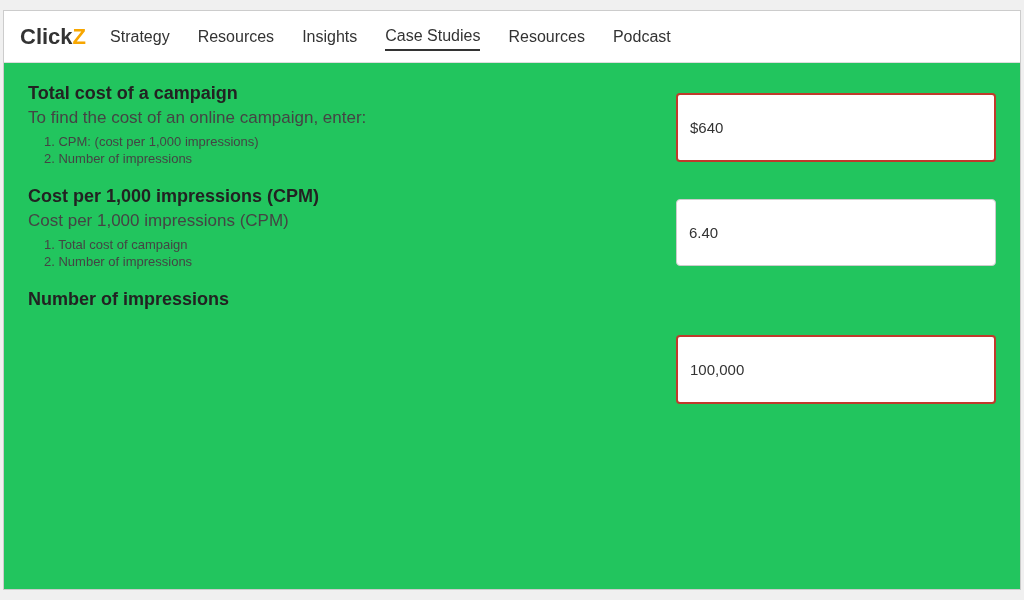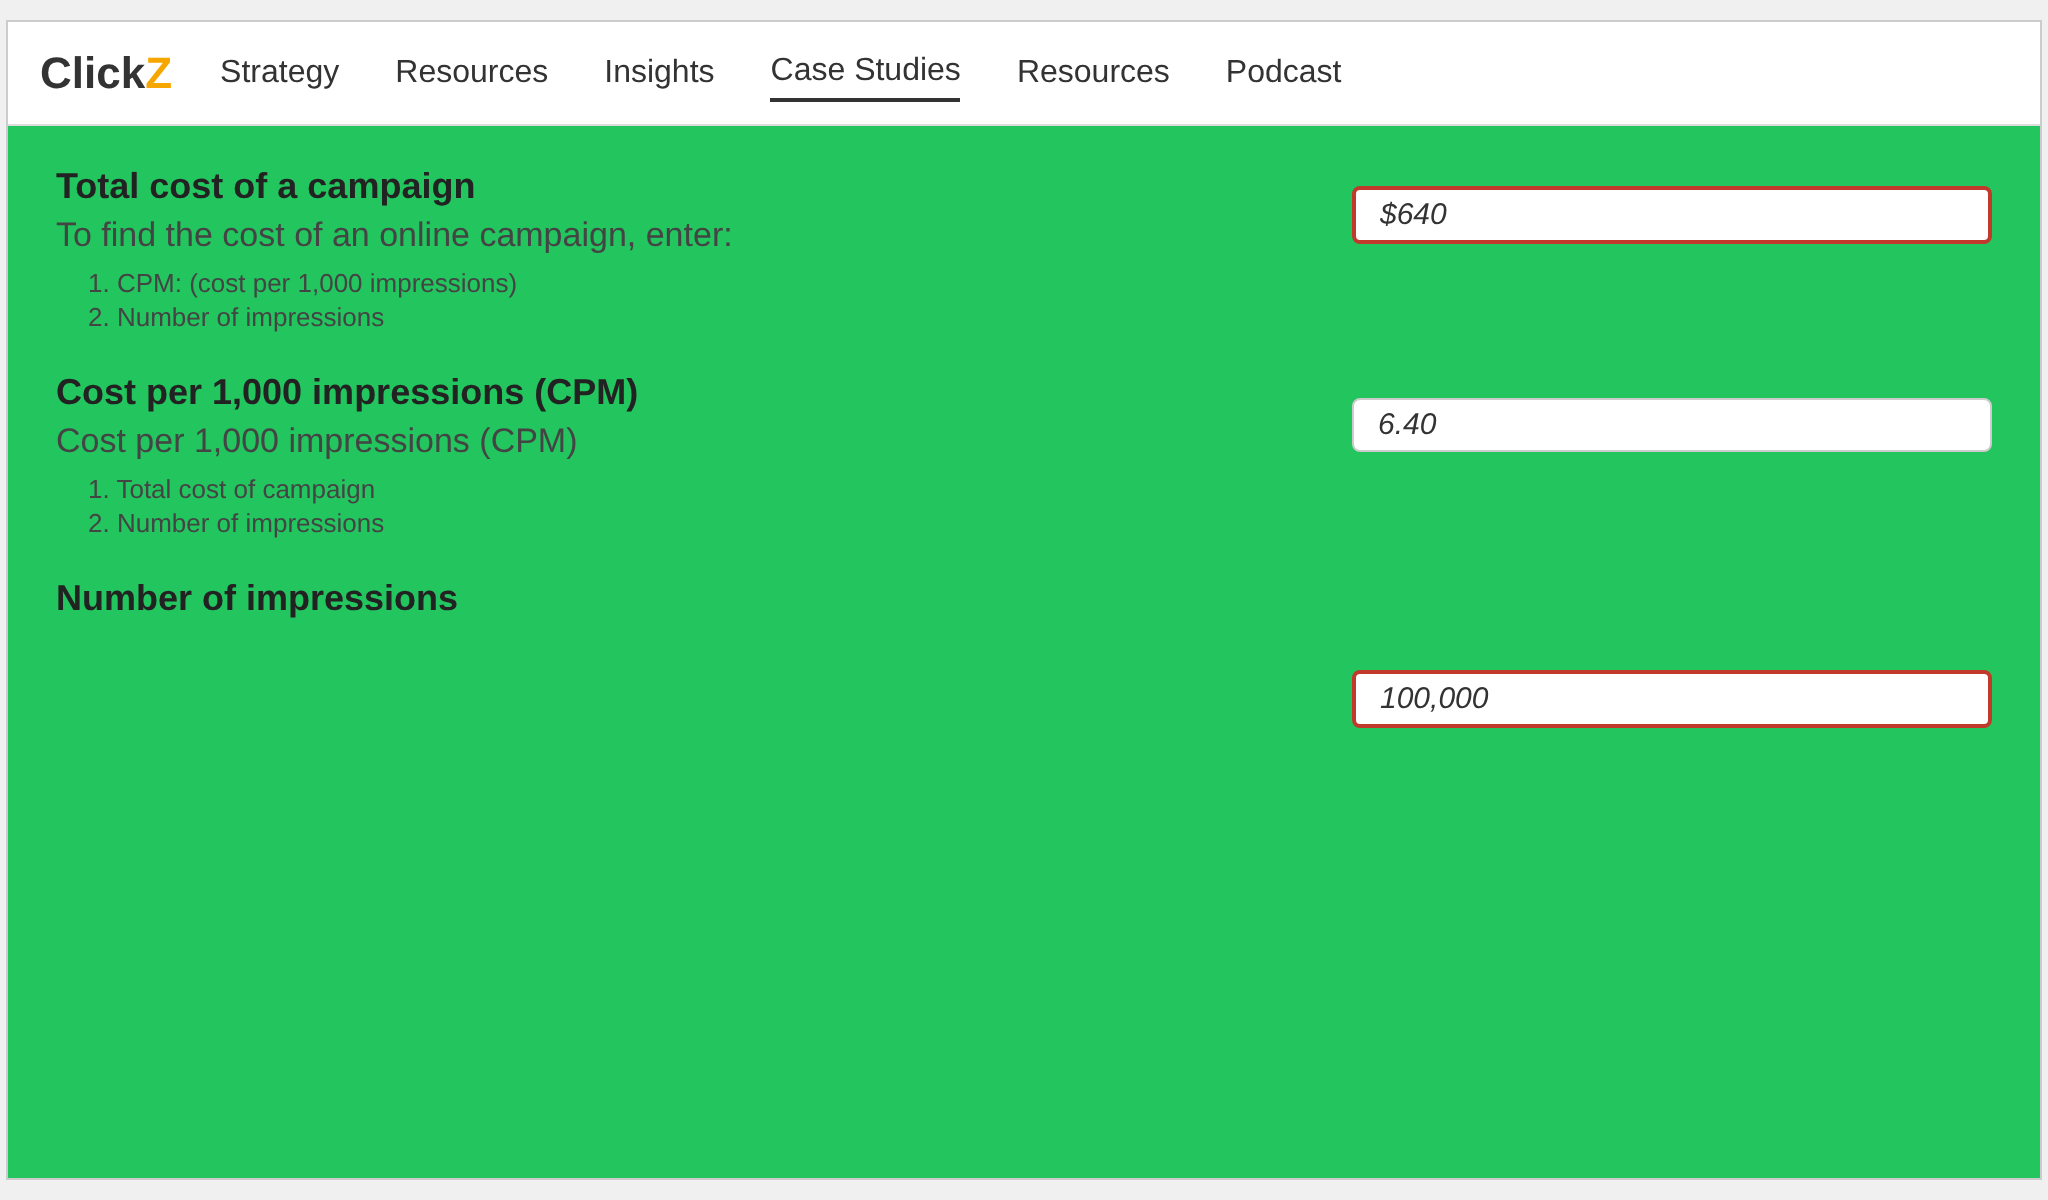--- a/index.html
+++ b/index.html
@@ -118,28 +118,27 @@
     }
 
     .section-list li {
       font-size: 13px;
       color: #444;
       margin-bottom: 2px;
     }
 
     .calc-input {
       width: 100%;
-      padding: 4px 12px;
+      padding: 24px 12px;
       font-size: 15px;
       color: #333;
       border: 1px solid #ccc;
       border-radius: 4px;
       outline: none;
       background: #fff;
-      font-style: italic;
     }
 
     .calc-input.highlighted {
       border: 2px solid #c0392b;
     }
 
     .slot-1 { margin-top: 6px; height: 90px; display: flex; align-items: flex-start; }
     .slot-2 { margin-top: 0px; height: 120px; display: flex; align-items: flex-start; }
     .slot-3 { margin-top: 0px; height: 80px; display: flex; align-items: flex-start; }
 

